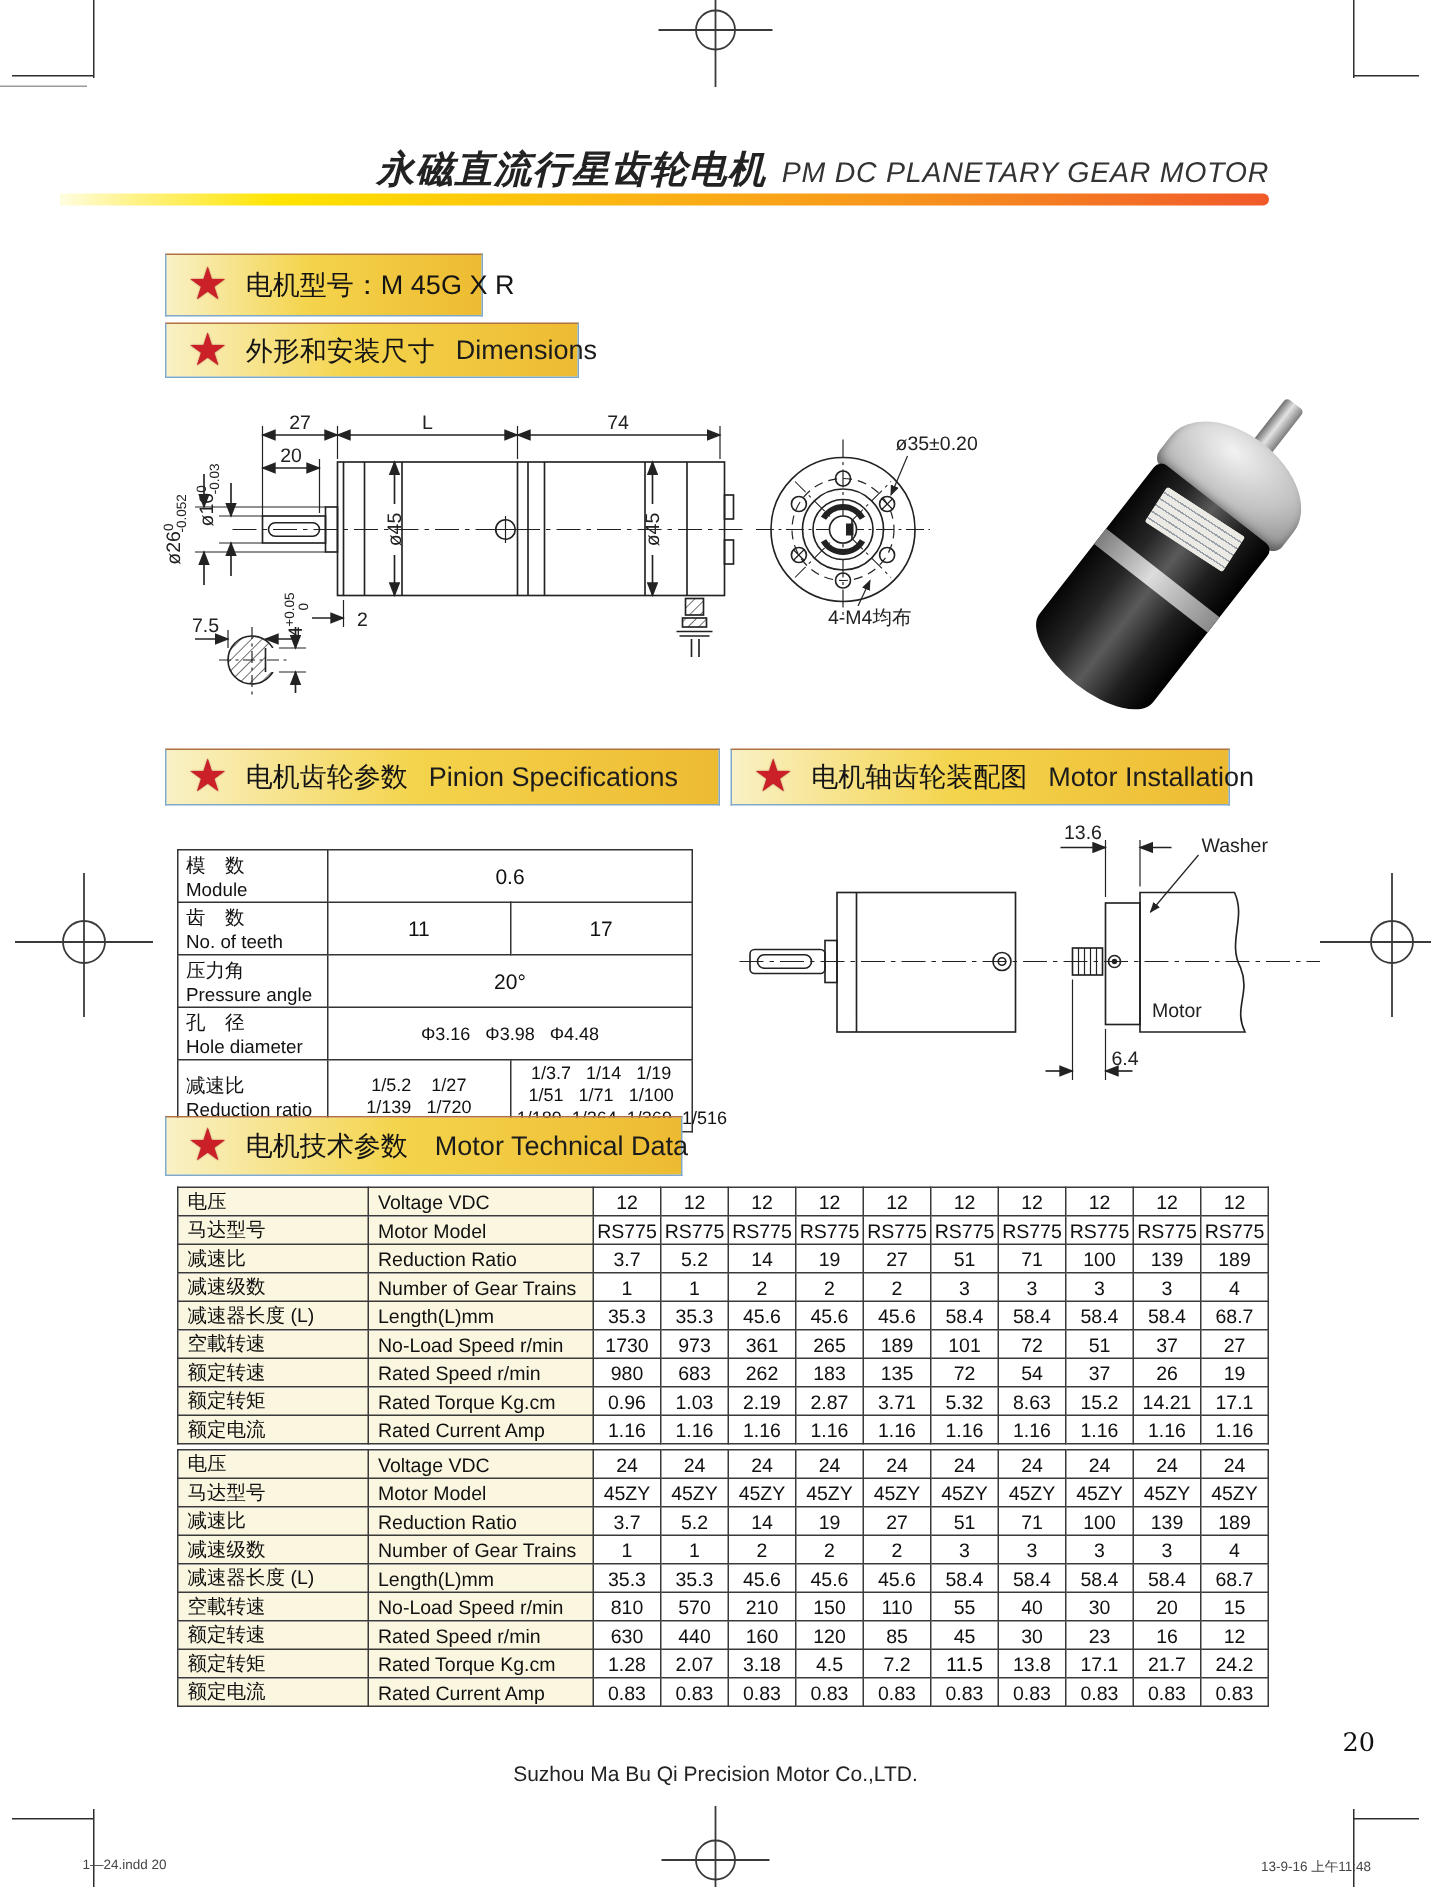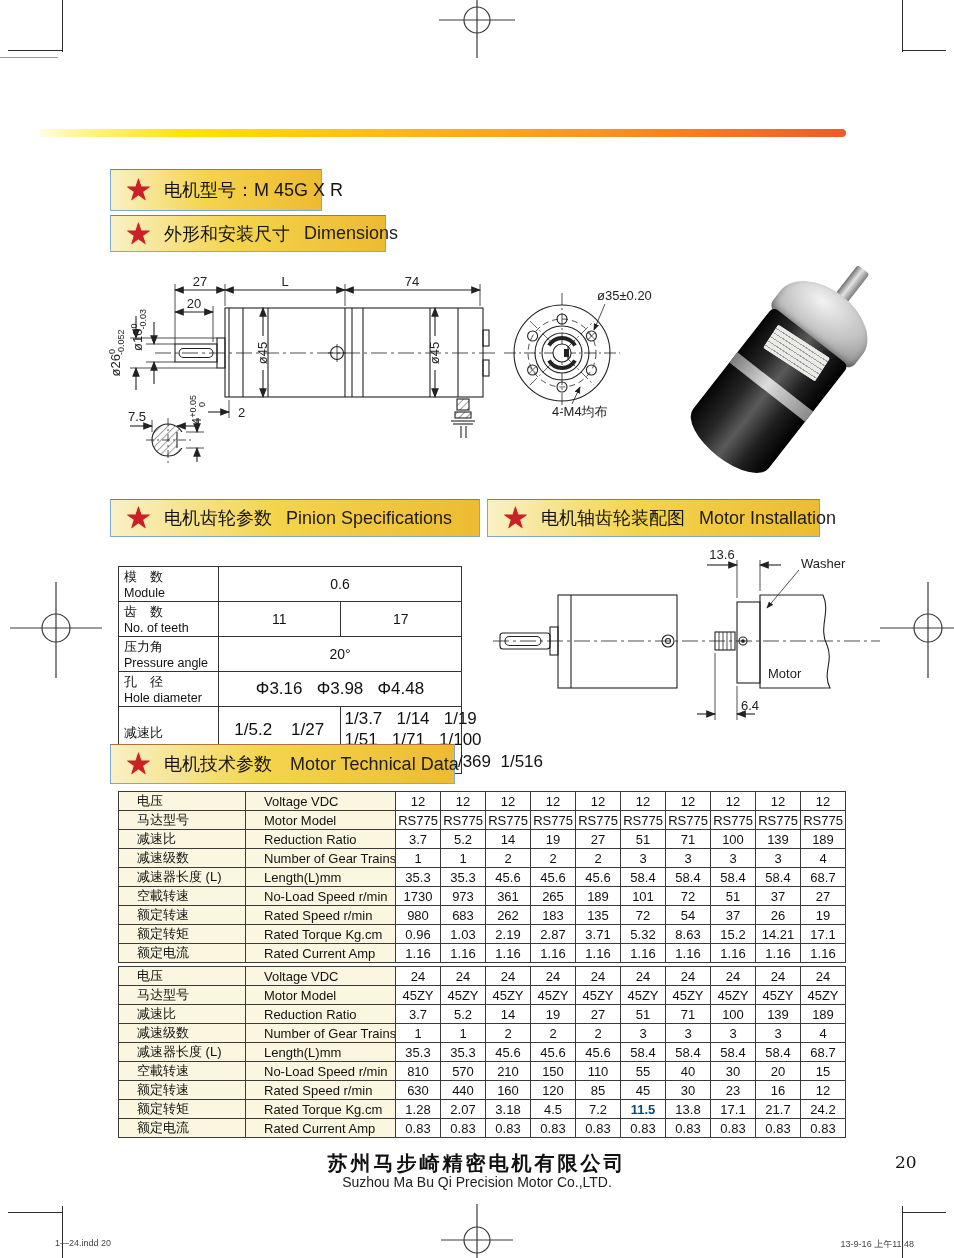--- a/index.html
+++ b/index.html
@@ -43,26 +43,26 @@
   .p-band{position:absolute;top:58px;left:0;width:100%;height:13px;
     background:linear-gradient(90deg,#7d7d7d,#dcdcdc 45%,#8a8a8a);}
 
   
   .ptable{position:absolute;left:118px;top:566px;border-collapse:collapse;table-layout:fixed;width:344px;}
   .ptable td{border:1px solid #333;padding:1px 4px;vertical-align:middle;background:#fff;}
   .ptable .plbl{width:90px;text-align:left;padding-left:5px;}
   .pl-cn{font-size:13px;}
   .pl-en{font-size:12.5px;}
   .pval{text-align:center;font-size:14px;}
-  .pratio{text-align:center;font-size:17px;white-space:pre;line-height:1.25;}
+  .pratio{text-align:center;font-size:12px;white-space:pre;line-height:1.25;}
 
   
   .ttable{border-collapse:collapse;table-layout:fixed;width:727px;background:#fff;}
   .ttable td{border:1px solid #3a3a3a;height:17px;font-size:13px;padding:0 2px;overflow:hidden;white-space:nowrap;}
-  .ttable td.lbl{background:#fbf6df;text-align:left;padding-left:18px;}
+  .ttable td.lbl{background:#fbf6df;text-align:left;padding-left:6px;}
   .ttable td.val{text-align:center;background:#fff;}
 
   
   .f-cn{position:absolute;top:1150px;left:0;width:954px;text-align:center;
     font-family:"DejaVu Serif","Liberation Serif",serif;font-weight:bold;font-size:20px;letter-spacing:3px;color:#111;}
   .f-en{position:absolute;top:1174px;left:0;width:954px;text-align:center;font-size:14px;color:#222;}
   .f-page{position:absolute;top:1152px;left:895px;font-family:"DejaVu Serif","Liberation Serif",serif;font-size:17px;color:#111;}
 
   .print-note{position:absolute;top:1238px;font-size:9px;color:#444;}
   .pn-left{left:55px;}
@@ -103,20 +103,23 @@
     <line x1="48" y1="0" x2="48" y2="96"></line>
       <line x1="0" y1="46" x2="74" y2="46"></line>
       <circle cx="48" cy="46" r="14"></circle>
   </svg>
   <svg class="abs mark" style="left:437px;top:1204px;" width="80" height="54">
     <line x1="40" y1="0" x2="40" y2="54"></line>
       <line x1="4" y1="36" x2="76" y2="36"></line>
       <circle cx="40" cy="36" r="13"></circle>
   </svg>
 
+  <div class="hdr">
+    <span class="cn">永磁直流行星齿轮电机</span><span class="en">PM DC PLANETARY GEAR MOTOR</span>
+  </div>
   <div class="grad-bar"></div>
 
   <div class="banner" style="left:110px;top:169px;width:212px;height:42px;">
     <span class="star">★</span>
     <span class="btxt">电机型号：M 45G X R</span>
   </div>
   <div class="banner" style="left:110px;top:215px;width:276px;height:37px;">
     <span class="star">★</span>
     <span class="btxt">外形和安装尺寸</span>
     <span class="btxt-en" style="margin-left:2px;">Dimensions</span>
@@ -614,21 +617,21 @@
             <td class="val">12</td>
           </tr>
           <tr>
             <td class="lbl">额定转矩</td>
             <td class="lbl">Rated Torque Kg.cm</td>
             <td class="val">1.28</td>
             <td class="val">2.07</td>
             <td class="val">3.18</td>
             <td class="val">4.5</td>
             <td class="val">7.2</td>
-            <td class="val" style="color: #0c4a6e; font-weight: bold;">11.5</td>
+            <td class="val" style="color: #000000;">11.5</td>
             <td class="val">13.8</td>
             <td class="val">17.1</td>
             <td class="val">21.7</td>
             <td class="val">24.2</td>
           </tr>
           <tr>
             <td class="lbl">额定电流</td>
             <td class="lbl">Rated Current Amp</td>
             <td class="val">0.83</td>
             <td class="val">0.83</td>
@@ -638,19 +641,18 @@
             <td class="val">0.83</td>
             <td class="val">0.83</td>
             <td class="val">0.83</td>
             <td class="val">0.83</td>
             <td class="val">0.83</td>
           </tr>
         </tbody>
     </table>
   </div>
 
-  <div class="f-cn">苏州马步崎精密电机有限公司</div>
   <div class="f-en">Suzhou Ma Bu Qi Precision Motor Co.,LTD.</div>
   <div class="f-page">20</div>
 
   <div class="print-note pn-left">1—24.indd   20</div>
   <div class="print-note pn-right">13-9-16   上午11:48</div>
 </div>
 
 </body></html>

